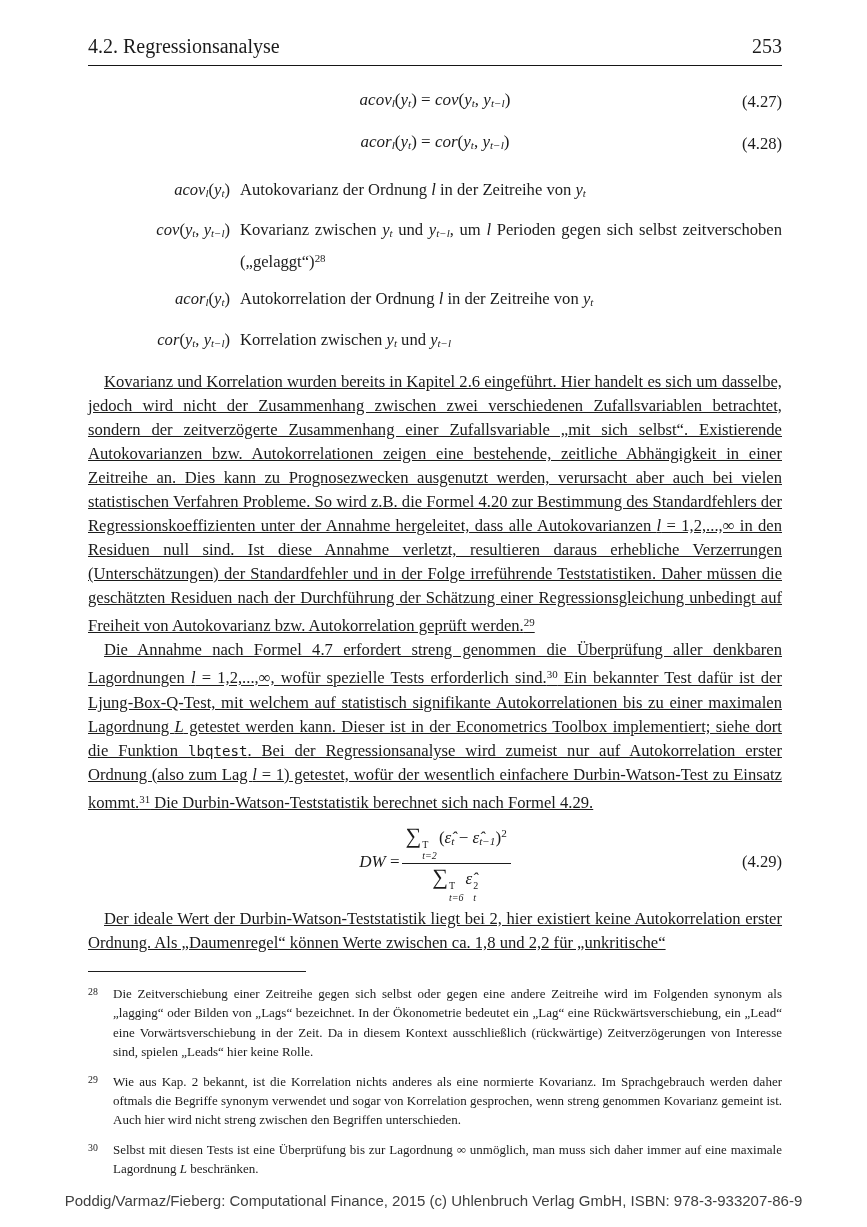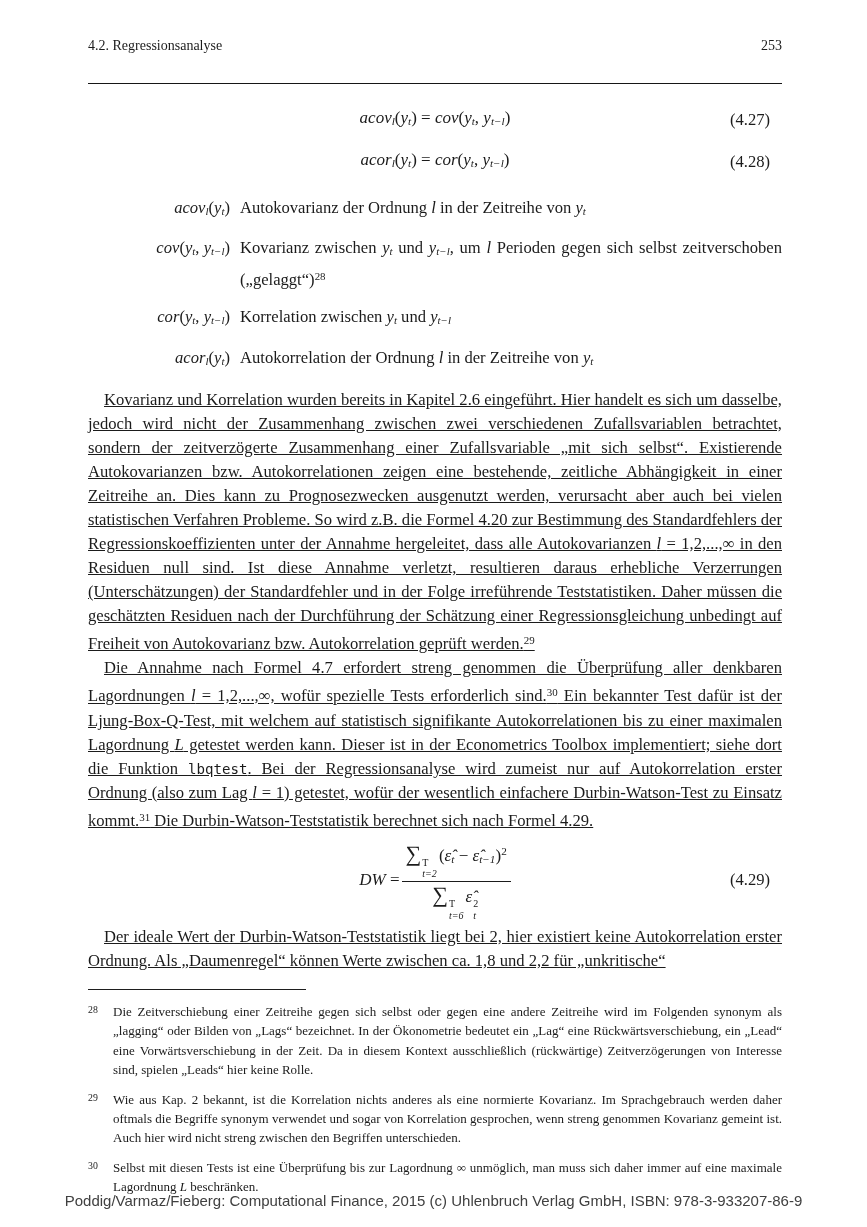--- a/index.html
+++ b/index.html
@@ -3,39 +3,39 @@
 <meta charset="utf-8">
 <style>
   html,body{margin:0;padding:0;background:#ffffff;}
   body{width:867px;height:1227px;overflow:hidden;position:relative;}
   .page{
     box-sizing:border-box;width:867px;height:1227px;position:relative;
     padding:34px 85px 0 88px;color:#1b1b1b;
     font-family:"Liberation Serif", serif;font-size:16.6px;line-height:24px;
   }
   .header{display:flex;justify-content:space-between;align-items:flex-end;
-    font-size:14px;padding-bottom:25px;border-bottom:1.6px solid #161616;}
+    font-size:20px;padding-bottom:7px;border-bottom:1.6px solid #161616;}
   .body{margin:0;text-align:justify;}
   .intro{margin-top:15px;}
   .ind{text-indent:16px;text-decoration:underline;}
   .it{font-style:italic;}
   .sb{font-size:66%;vertical-align:-0.22em;}
   .sp{font-size:66%;vertical-align:0.5em;}
   .mo{font-family:"DejaVu Sans Mono", monospace;font-size:85%;}
   .big{font-size:130%;line-height:1;}
   .stack{display:inline-flex;flex-direction:column;align-items:flex-start;
     font-size:59%;line-height:1.12;vertical-align:-0.5em;margin:0 2px 0 1px;}
   .stack .lo{font-style:italic;}
   .feq{display:flex;align-items:center;}
   .feq.f427{margin-top:22px;}
   .feq.f428{margin-top:15px;}
   .feq.f429{margin:6px 0 4px 0;}
   .fpad{width:52px;flex:0 0 auto;}
   .fmid{flex:1;text-align:center;font-size:17px;}
-  .flab{width:52px;flex:0 0 auto;text-align:left;}
+  .flab{width:52px;flex:0 0 auto;text-align:right;}
   .eqline{display:inline-flex;align-items:center;}
   .frac{display:inline-flex;flex-direction:column;text-align:center;margin-left:2px;}
   .frac .num{border-bottom:1.4px solid #1b1b1b;padding:0 4px 2px 4px;}
   .frac .den{padding-top:2px;}
   .defs{margin-top:20px;}
   .defrow{display:flex;margin-bottom:13px;justify-content:space-between;}
   .defterm{flex:0 0 142px;text-align:right;white-space:nowrap;}
   .deftext{flex:1;padding-left:10px;text-align:justify;}
   .p1{margin-top:15px;}
   .fnsep{width:218px;border-top:1.8px solid #1e1e1e;margin:16px 0 12px 0;}
@@ -72,26 +72,26 @@
   <div class="defs">
     <div class="defrow">
       <span class="defterm"><span class="it">acov</span><span class="it sb">l</span><span>(</span><span class="it">y</span><span class="it sb">t</span><span>)</span></span>
       <span class="deftext"><span>Autokovarianz der Ordnung </span><span class="it">l</span><span> in der Zeitreihe von </span><span class="it">y</span><span class="it sb">t</span></span>
     </div>
     <div class="defrow">
       <span class="defterm"><span class="it">cov</span><span>(</span><span class="it">y</span><span class="it sb">t</span><span>, </span><span class="it">y</span><span class="it sb">t−l</span><span>)</span></span>
       <span class="deftext"><span>Kovarianz zwischen </span><span class="it">y</span><span class="it sb">t</span><span> und </span><span class="it">y</span><span class="it sb">t−l</span><span>, um </span><span class="it">l</span><span> Perioden gegen sich selbst zeitverschoben („gelaggt“)</span><span class="sp">28</span></span>
     </div>
     <div class="defrow">
+      <span class="defterm"><span class="it">acor</span><span class="it sb">l</span><span>(</span><span class="it">y</span><span class="it sb">t</span><span>)</span></span>
+      <span class="deftext"><span>Autokorrelation der Ordnung </span><span class="it">l</span><span> in der Zeitreihe von </span><span class="it">y</span><span class="it sb">t</span></span>
+    </div>
+    <div class="defrow">
       <span class="defterm"><span class="it">cor</span><span>(</span><span class="it">y</span><span class="it sb">t</span><span>, </span><span class="it">y</span><span class="it sb">t−l</span><span>)</span></span>
       <span class="deftext"><span>Korrelation zwischen </span><span class="it">y</span><span class="it sb">t</span><span> und </span><span class="it">y</span><span class="it sb">t−l</span></span>
-    </div>
-    <div class="defrow">
-      <span class="defterm"><span class="it">acor</span><span class="it sb">l</span><span>(</span><span class="it">y</span><span class="it sb">t</span><span>)</span></span>
-      <span class="deftext"><span>Autokorrelation der Ordnung </span><span class="it">l</span><span> in der Zeitreihe von </span><span class="it">y</span><span class="it sb">t</span></span>
     </div>
   </div>
 
   <p class="body ind p1"><span>Kovarianz und Korrelation wurden bereits in Kapitel 2.6 eingeführt. Hier handelt es sich um dasselbe, jedoch wird nicht der Zusammenhang zwischen zwei verschiedenen Zufallsvariablen betrachtet, sondern der zeitverzögerte Zusammenhang einer Zufallsvariable „mit sich selbst“. Existierende Autokovarianzen bzw. Autokorrelationen zeigen eine bestehende, zeitliche Abhängigkeit in einer Zeitreihe an. Dies kann zu Prognosezwecken ausgenutzt werden, verursacht aber auch bei vielen statistischen Verfahren Probleme. So wird z.B. die Formel 4.20 zur Bestimmung des Standardfehlers der Regressionskoeffizienten unter der Annahme hergeleitet, dass alle Autokovarianzen </span><span class="it">l</span><span> = 1,2,...,∞ in den Residuen null sind. Ist diese Annahme verletzt, resultieren daraus erhebliche Verzerrungen (Unterschätzungen) der Standardfehler und in der Folge irreführende Teststatistiken. Daher müssen die geschätzten Residuen nach der Durchführung der Schätzung einer Regressionsgleichung unbedingt auf Freiheit von Autokovarianz bzw. Autokorrelation geprüft werden.</span><span class="sp">29</span></p>
 
   <p class="body ind"><span>Die Annahme nach Formel 4.7 erfordert streng genommen die Überprüfung aller denkbaren Lagordnungen </span><span class="it">l</span><span> = 1,2,...,∞, wofür spezielle Tests erforderlich sind.</span><span class="sp">30</span><span> Ein bekannter Test dafür ist der Ljung-Box-Q-Test, mit welchem auf statistisch signifikante Autokorrelationen bis zu einer maximalen Lagordnung </span><span class="it">L</span><span> getestet werden kann. Dieser ist in der Econometrics Toolbox implementiert; siehe dort die Funktion </span><span class="mo">lbqtest</span><span>. Bei der Regressionsanalyse wird zumeist nur auf Autokorrelation erster Ordnung (also zum Lag </span><span class="it">l</span><span> = 1) getestet, wofür der wesentlich einfachere Durbin-Watson-Test zu Einsatz kommt.</span><span class="sp">31</span><span> Die Durbin-Watson-Teststatistik berechnet sich nach Formel 4.29.</span></p>
 
   <div class="feq f429">
     <span class="fpad"></span>
     <span class="fmid">

